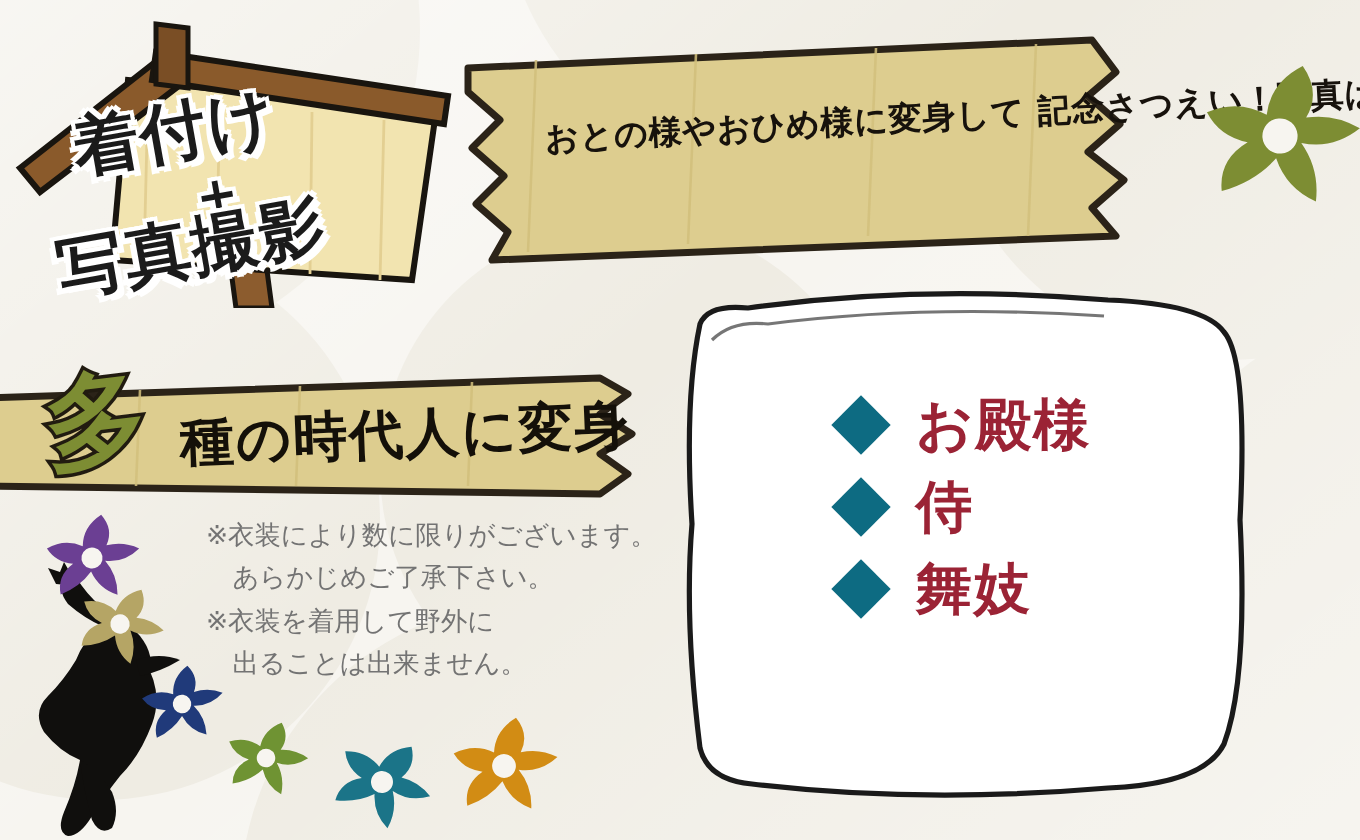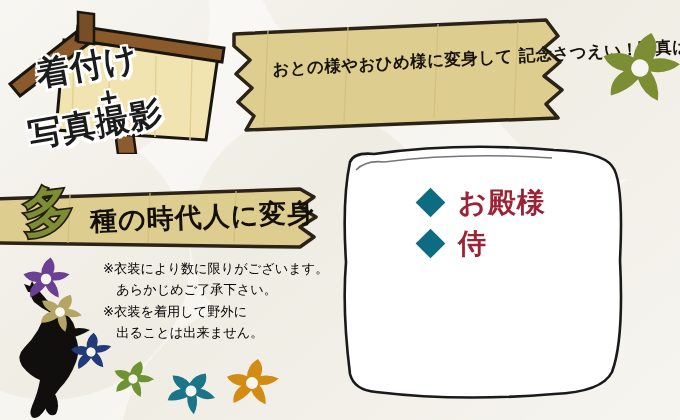--- a/index.html
+++ b/index.html
@@ -110,35 +110,35 @@
     white-space: nowrap;
   }
 
   
   #notes {
     position: absolute;
     left: 103px; top: 258px;
     width: 235px;
     font-size: 13.2px;
     line-height: 1.62;
-    color: #000000;
+    color: #737373;
     white-space: pre;
   }
 
   
   #right-panel {
     position: absolute;
     left: 340px; top: 140px;
     width: 300px; height: 265px;
   }
   #right-panel svg { display: block; }
 
   #costume-list {
     position: absolute;
-    left: 78px; top: 42px;
+    left: 78px; top: 52px;
     width: 220px;
   }
   .costume-row {
     display: flex;
     align-items: center;
     height: 41px;
   }
   .diamond {
     width: 21px; height: 21px;
     background: #0d6b82;
@@ -245,20 +245,24 @@
       <path d="M16,30 Q26,20 44,22 Q122,12 212,18" fill="none" stroke="#1a1a1a" stroke-width="1.6" opacity="0.6"></path>
     </svg>
     <div id="costume-list">
       <div class="costume-row">
         <span class="diamond"></span>
         <span class="costume-label">お殿様</span>
       </div>
       <div class="costume-row">
         <span class="diamond"></span>
         <span class="costume-label">侍</span>
+      </div>
+      <div class="costume-row">
+        <span class="diamond"></span>
+        <span class="costume-label">舞妓</span>
       </div>
     </div>
   </div>
 
   <div id="ninja">
     <svg width="105" height="152" viewBox="0 0 105 152">
       <g fill="#100f0d">
         <path d="M28,34 Q22,26 27,22 Q31,19 35,25 Q40,32 48,38 L45,45 Q36,41 28,34 Z"></path>
         <path d="M22,24 L18,16 L24,18 L26,13 L30,20 L34,16 L33,25 Z"></path>
         <path d="M44,40 Q56,40 64,50 Q72,60 68,70 Q60,66 50,60 Q44,52 44,40 Z"></path>

